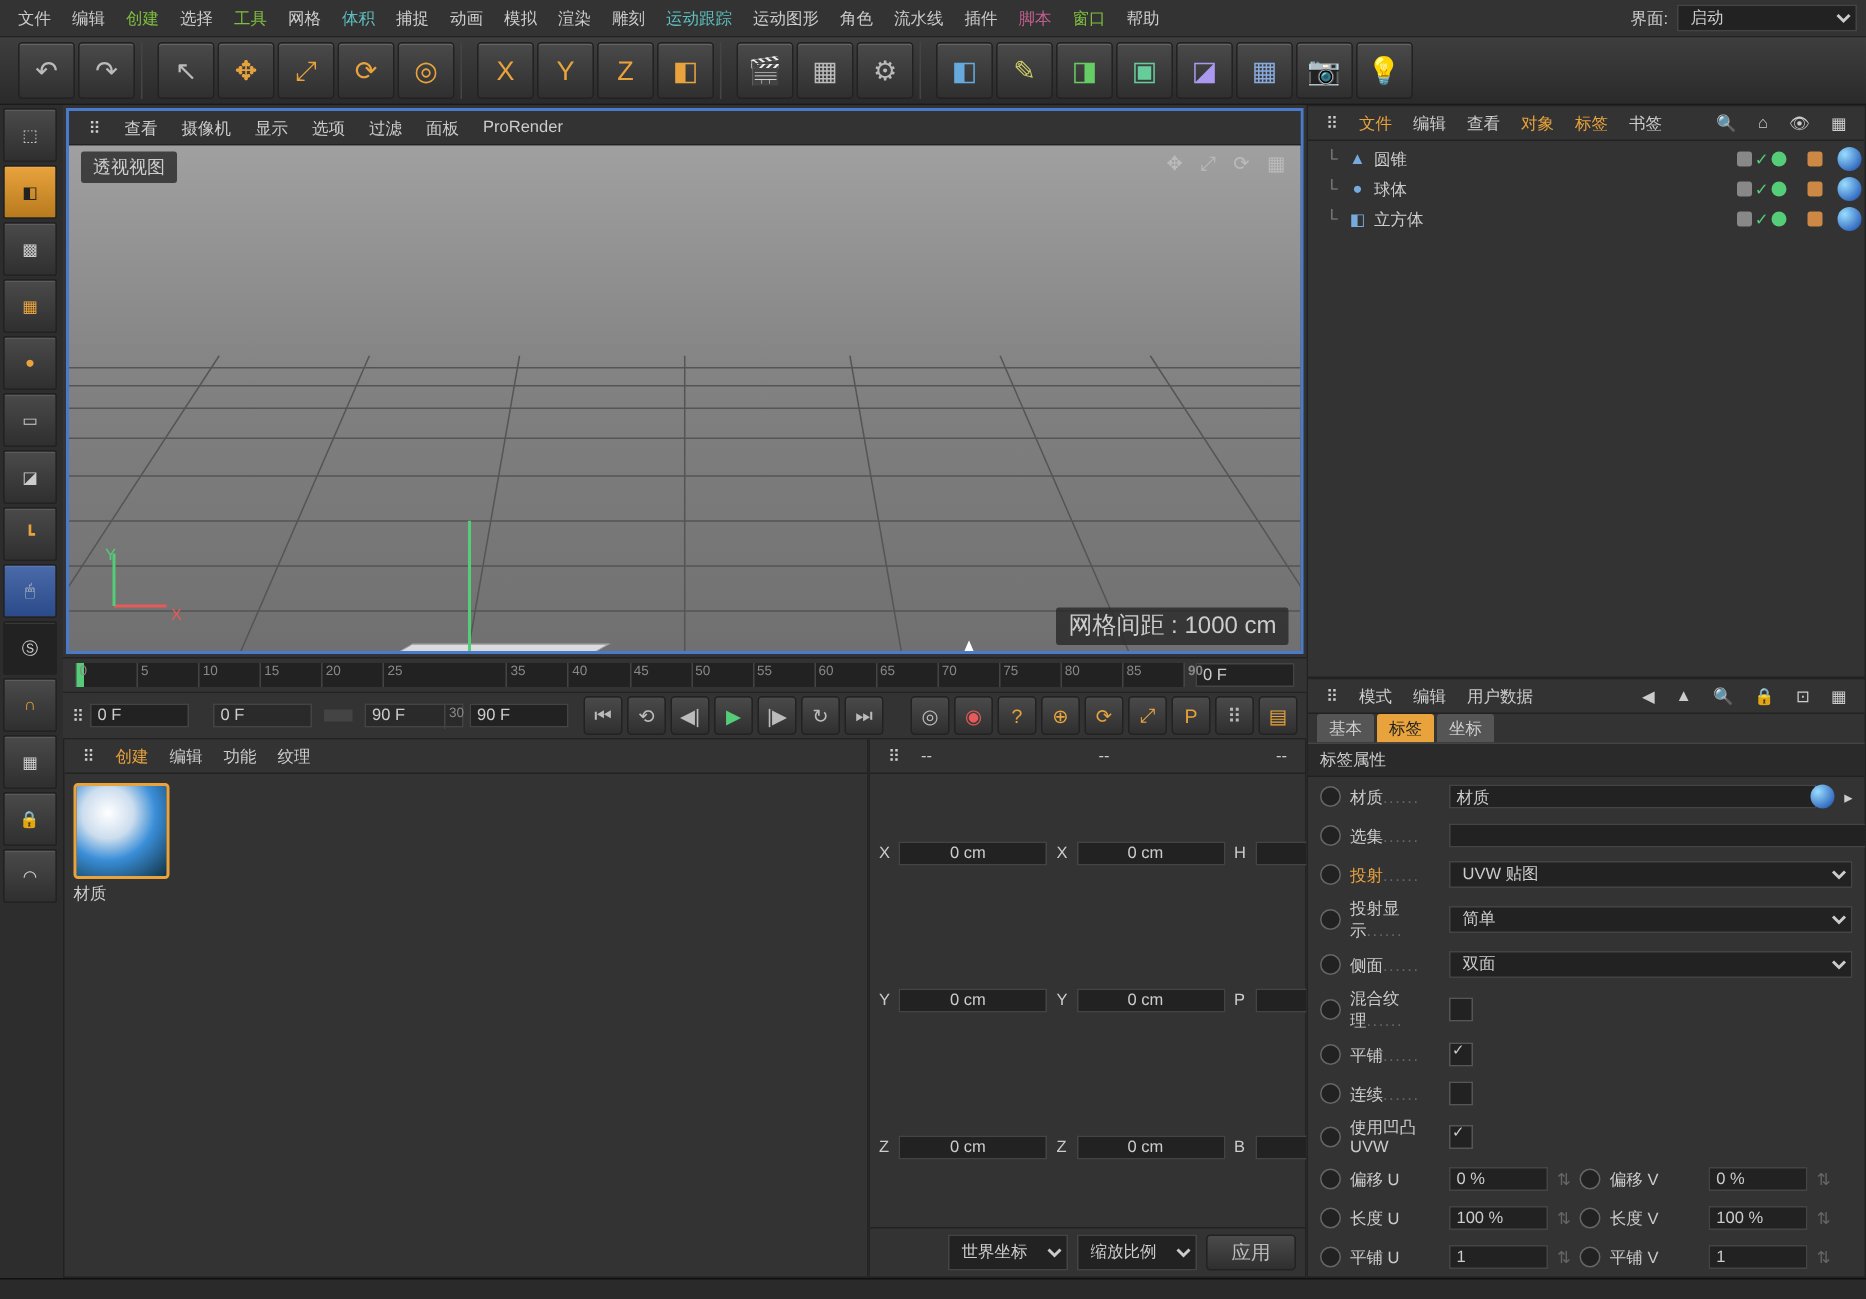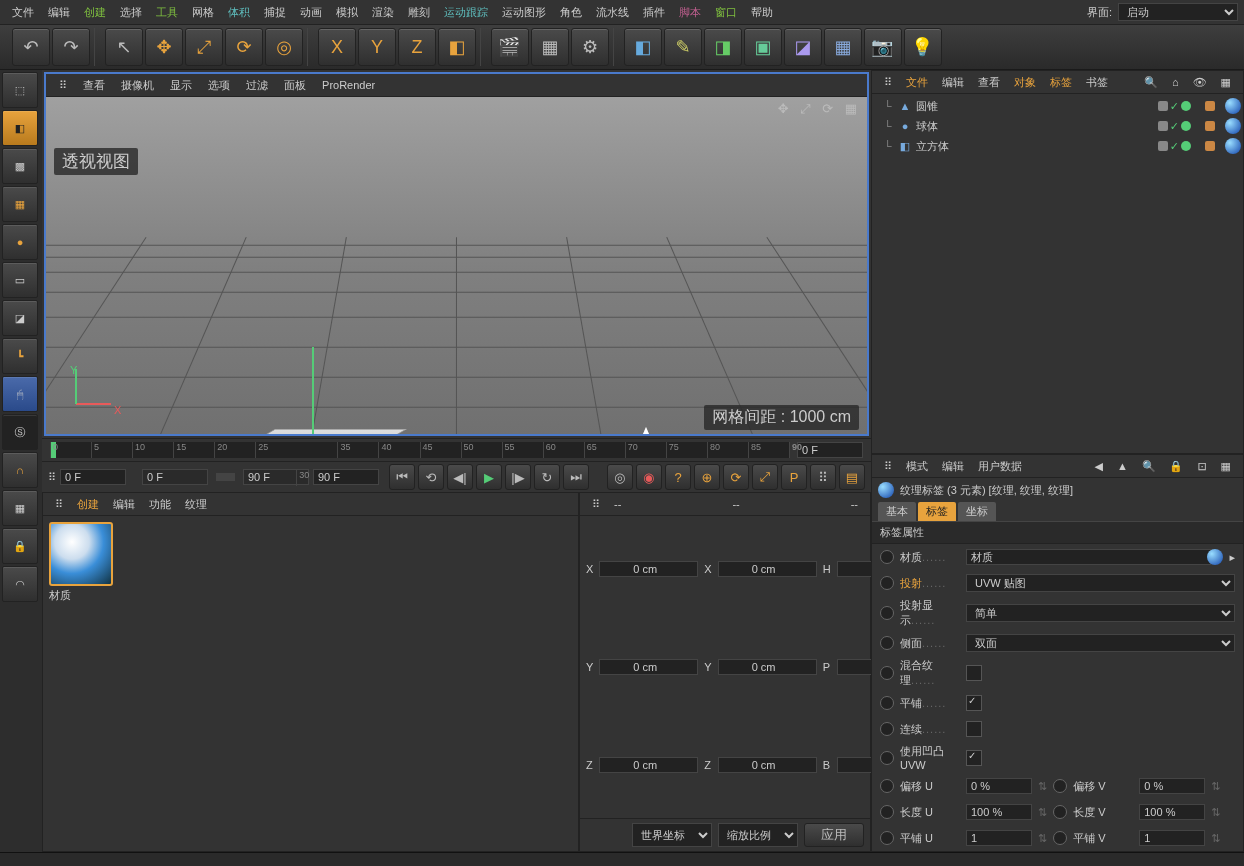--- a/index.html
+++ b/index.html
@@ -21,21 +21,21 @@
 .ltools{width:38px;background:#2d2d2d;display:flex;flex-direction:column;gap:2px;padding:2px;}
 .lt-btn{width:34px;height:34px;background:linear-gradient(#4a4a4a,#2f2f2f);border:1px solid #222;border-radius:2px;display:flex;align-items:center;justify-content:center;cursor:pointer;color:#ccc;box-shadow:inset 0 1px 0 rgba(255,255,255,.1);}
 .lt-btn.active{background:linear-gradient(#e8a33d,#b87a1d);color:#222;}
 .lt-btn.blue{background:linear-gradient(#4a6aaa,#2a4a8a);}
 .lt-btn.sel{background:#222;}
 .center{flex:1;display:flex;flex-direction:column;background:#333;}
 .vp-wrap{flex:1;display:flex;flex-direction:column;border:2px solid #4a7acc;margin:2px;background:#3a3a3a;}
 .vp-menu{height:22px;background:#333;display:flex;align-items:center;gap:2px;padding:0 6px;font-size:11px;border-bottom:1px solid #222;}
 .vp-menu span{padding:1px 7px;cursor:pointer;}
 .viewport{flex:1;position:relative;background:linear-gradient(#a0a0a0 0%,#808080 50%,#707070 100%);overflow:hidden;}
-.vp-label{position:absolute;top:4px;left:8px;background:rgba(40,40,40,.8);color:#ccc;padding:2px 8px;font-size:17px;border-radius:2px;margin-top:47px;}
+.vp-label{position:absolute;top:4px;left:8px;background:rgba(40,40,40,.8);color:#ccc;padding:2px 8px;font-size:12px;border-radius:2px;}
 .vp-footer{position:absolute;bottom:4px;right:8px;background:rgba(40,40,40,.8);color:#ccc;padding:2px 8px;font-size:16px;border-radius:2px;}
 .vp-icons{position:absolute;top:4px;right:6px;color:#bbb;font-size:13px;letter-spacing:4px;}
 .timeline{height:22px;background:#333;display:flex;align-items:center;padding:0 8px;gap:8px;border-top:1px solid #222;font-size:10px;position:relative;}
 .tl-track{flex:1;height:16px;background:#222;position:relative;}
 .tl-tick{position:absolute;top:0;height:16px;border-left:1px solid #444;padding-left:2px;color:#888;font-size:9px;}
 .tl-cursor{position:absolute;top:0;height:16px;width:6px;background:#5c7;}
 .playbar{height:30px;background:#333;display:flex;align-items:center;padding:0 6px;gap:4px;border-top:1px solid #222;}
 .play-btn{width:24px;height:24px;background:linear-gradient(#4a4a4a,#2f2f2f);border:1px solid #222;border-radius:3px;display:flex;align-items:center;justify-content:center;color:#bbb;cursor:pointer;font-size:13px;}
 .play-btn.green{color:#5c7;}
 .play-btn.orange{color:#e8a33d;}
@@ -406,40 +406,41 @@
           <span>编辑</span>
           <span>用户数据</span>
           <span style="flex: 1 1 0%;"></span>
           <span>◀</span>
           <span>▲</span>
           <span>🔍</span>
           <span>🔒</span>
           <span>⊡</span>
           <span>▦</span>
         </div>
-      <div class="attr-title">
-        <span class="tag-ball"></span>
-        <span>纹理标签 (3 元素) [纹理, 纹理, 纹理]</span>
-      </div>
       <div class="tabs" id="attrtabs">
           <div class="tab">基本</div>
           <div class="tab active">标签</div>
           <div class="tab">坐标</div>
         </div>
       <div class="sect-hdr">标签属性</div>
       <div class="attr-rows" id="attrrows">
           <div class="attr-row">
             <span class="rad"></span>
             <span class="lbl dotted">材质</span>
             <span class="val"><input type="text" class="txt-input" value="材质" style=""></span>
             <span class="tag-ball"></span>
             <span>▸</span>
           </div>
           <div class="attr-row">
             <span class="rad"></span>
+            <span class="lbl dotted">选集</span>
+            <span class="val"><input type="text" class="txt-input" style=""></span>
+          </div>
+          <div class="attr-row">
+            <span class="rad"></span>
             <span class="lbl dotted orange">投射</span>
             <select style="flex: 1 1 0%;"><option>UVW 贴图</option></select>
           </div>
           <div class="attr-row">
             <span class="rad"></span>
             <span class="lbl dotted">投射显示</span>
             <select style="flex: 1 1 0%;"><option>简单</option></select>
           </div>
           <div class="attr-row">
             <span class="rad"></span>

